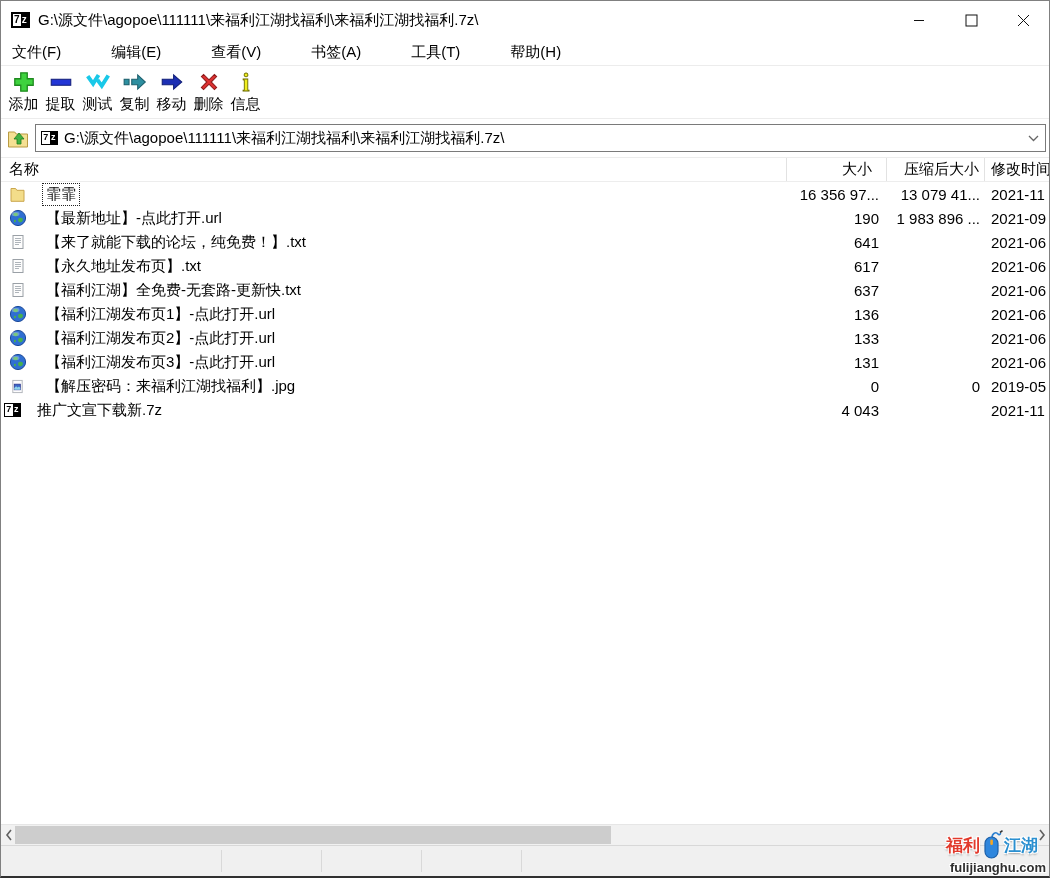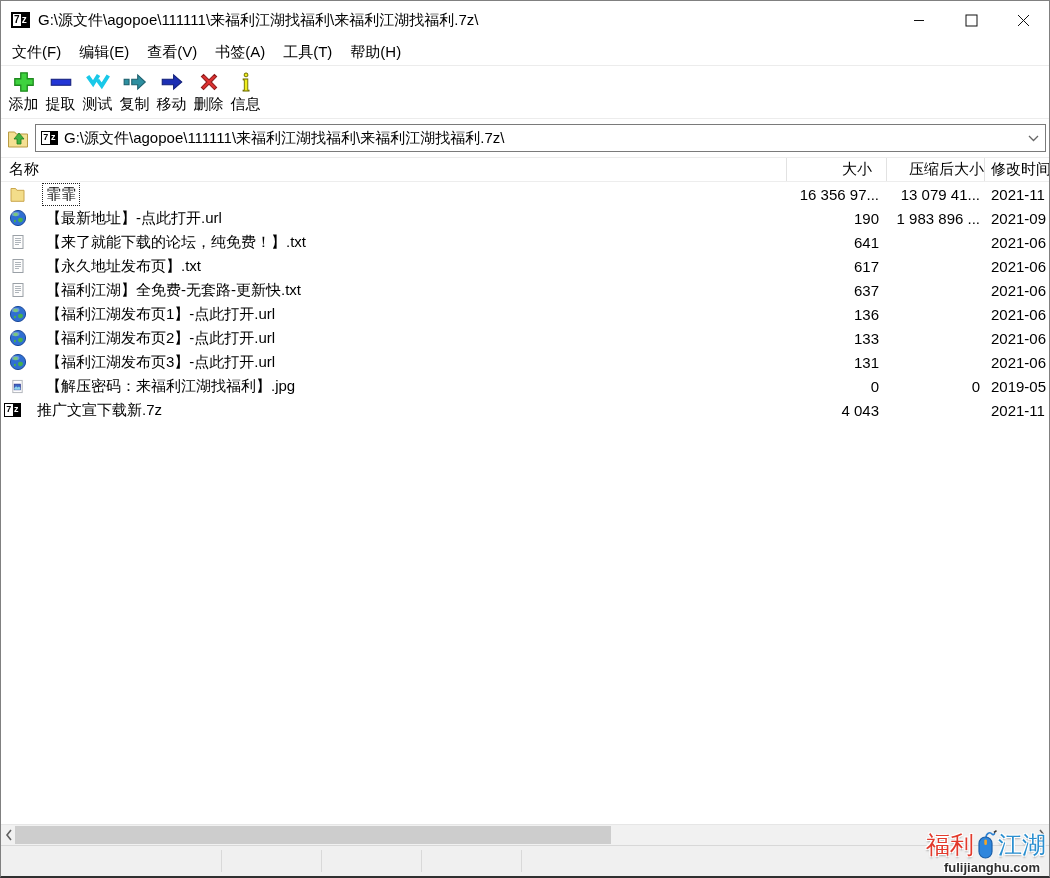--- a/index.html
+++ b/index.html
@@ -14,21 +14,21 @@
   .win-btn{width:52px;height:38px;display:flex;align-items:center;justify-content:center;cursor:default;}
 
   
   .sz-icon{display:inline-flex;width:19px;height:16px;box-sizing:border-box;border:2px solid #000;background:#fff;
            font-weight:bold;font-size:10px;line-height:12px;flex:0 0 auto;}
   .sz-icon .s7{flex:1;color:#000;text-align:center;background:#fff;}
   .sz-icon .sz{flex:1;color:#fff;text-align:center;background:#000;}
   .sz-icon.small{width:17px;height:14px;font-size:9px;line-height:10px;border-width:1.5px;}
 
   
-  .menubar{height:26px;display:flex;align-items:center;padding-left:2px;background:#fff;flex:0 0 auto;border-bottom:1px solid #ececec;}
+  .menubar{height:26px;display:flex;align-items:center;padding-left:2px;background:#fff;flex:0 0 auto;border-bottom:1px solid #ececec;gap:32px;}
   .menu-item{padding:0 9px;font-size:15px;color:#000;line-height:26px;cursor:default;}
 
   
   .toolbar{height:52px;display:flex;align-items:flex-start;padding-left:4px;background:#fff;flex:0 0 auto;border-bottom:1px solid #ececec;}
   .tool{width:37px;display:flex;flex-direction:column;align-items:center;padding-top:3px;cursor:default;}
   .tool svg{width:26px;height:26px;display:block;}
   .tool-label{font-size:15px;color:#000;line-height:18px;white-space:nowrap;}
 
   
   .addressbar{height:38px;display:flex;align-items:center;background:#fff;flex:0 0 auto;border-bottom:1px solid #ececec;}
@@ -37,21 +37,21 @@
                  padding:0 4px 0 5px;gap:6px;overflow:hidden;}
   .address-text{font-size:15px;color:#000;white-space:nowrap;flex:1;overflow:hidden;}
   .combo-arrow{flex:0 0 auto;display:flex;align-items:center;padding-right:2px;}
 
   
   .cols{display:grid;grid-template-columns:786px 100px 98px 1fr;}
   .list-header{height:23px;background:#fff;border-bottom:1px solid #ededed;flex:0 0 auto;font-size:15px;color:#000;}
   .list-header .hc{display:flex;align-items:center;overflow:hidden;white-space:nowrap;}
   .hc.name{padding-left:8px;border-right:1px solid #e2e2e2;}
   .hc.size{justify-content:flex-end;padding-right:14px;border-right:1px solid #e2e2e2;}
-  .hc.packed{justify-content:flex-end;border-right:1px solid #e2e2e2;}
+  .hc.packed{justify-content:flex-end;padding-right:5px;border-right:1px solid #e2e2e2;}
   .hc.date{padding-left:6px;}
 
   .file-list{flex:1 1 auto;background:#fff;overflow:hidden;}
   .row{height:24px;font-size:15px;color:#000;align-items:center;cursor:default;}
   .cell{display:flex;align-items:center;overflow:hidden;white-space:nowrap;height:24px;}
   .cell.name{padding-left:7px;gap:17px;}
   .cell.size{justify-content:flex-end;padding-right:8px;}
   .cell.packed{justify-content:flex-end;padding-right:5px;}
   .cell.date{padding-left:6px;}
   .ficon{width:19px;height:18px;display:flex;align-items:center;justify-content:center;flex:0 0 auto;}
@@ -67,21 +67,21 @@
   .scroll-thumb{position:absolute;left:14px;top:1px;width:596px;height:18px;background:#cdcdcd;cursor:default;}
 
   
   .statusbar{height:30px;background:#f0f0f0;border-top:1px solid #d8d8d8;position:relative;flex:0 0 auto;}
   .status-text{font-size:15px;color:#000;line-height:29px;padding-left:8px;margin-top:39px;}
   .status-div{position:absolute;top:4px;width:1px;height:22px;background:#d9d9d9;}
 
   
   .watermark{position:absolute;right:3px;bottom:2px;z-index:9;text-align:center;line-height:1;pointer-events:none;}
   .wm-row{display:flex;align-items:center;justify-content:center;gap:1px;}
-  .wm-brand{font-weight:normal;font-size:24px;letter-spacing:0px;
+  .wm-brand{font-weight:bold;font-size:17px;letter-spacing:0px;
     text-shadow:-1px -1px 0 #fff,1px -1px 0 #fff,-1px 1px 0 #fff,1px 1px 0 #fff,0 2px 2px rgba(0,0,0,.35);}
   .wm-domain{font-weight:bold;font-size:13px;color:#2f2f2f;margin-top:1px;
     text-shadow:-1px -1px 0 #fff,1px -1px 0 #fff,-1px 1px 0 #fff,1px 1px 0 #fff;margin-left:12px;}
 </style>
 </head>
 <body>
 
 <div class="window">
 
   <div class="titlebar">

